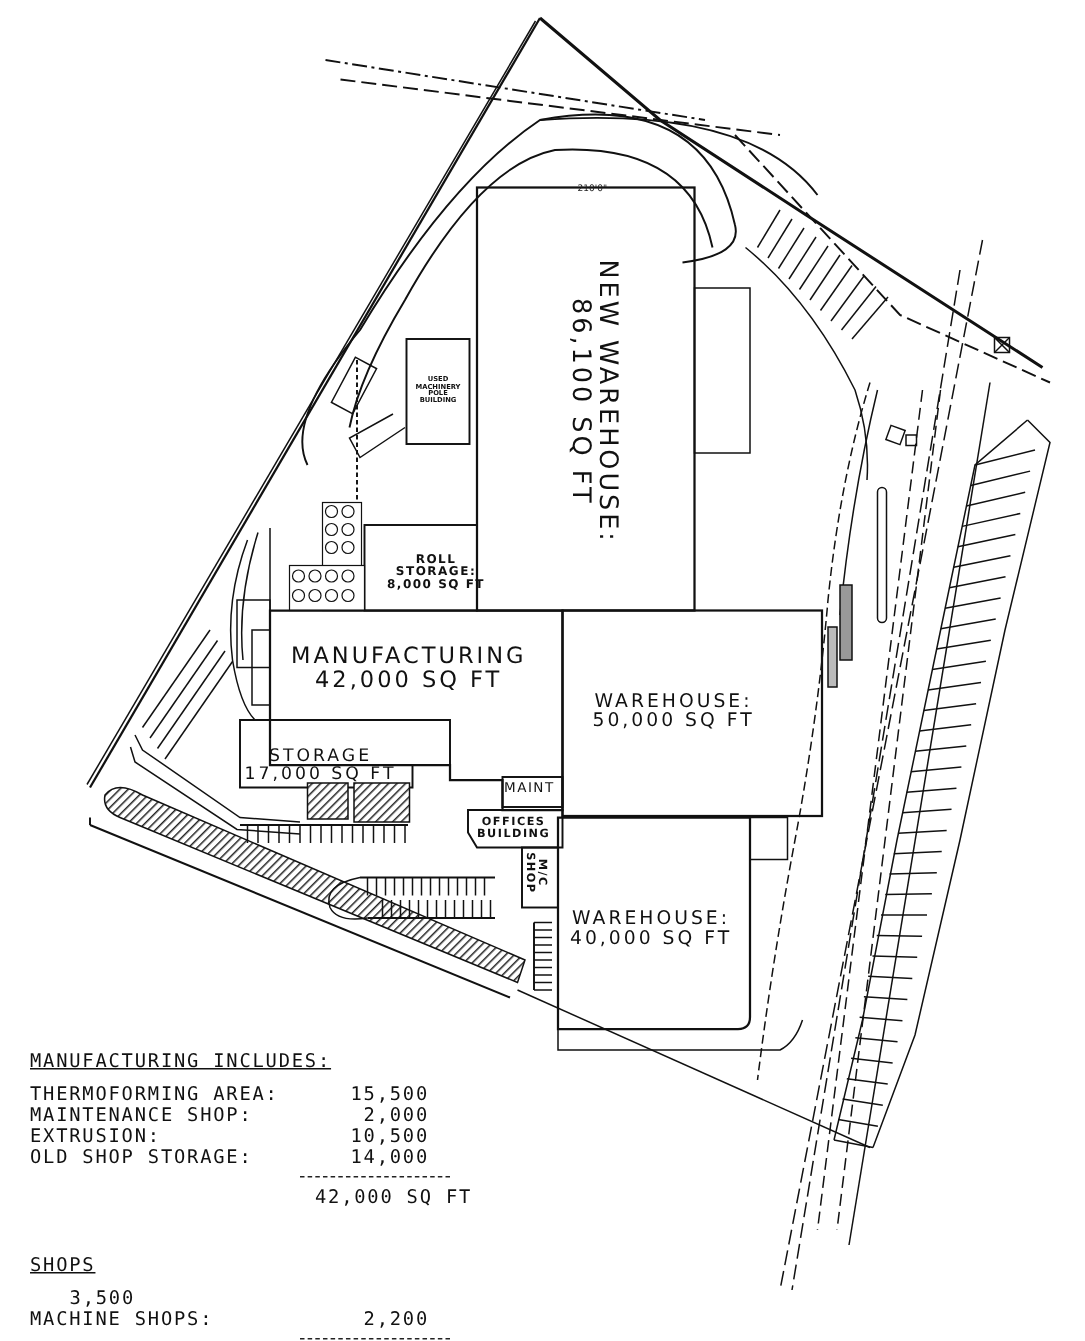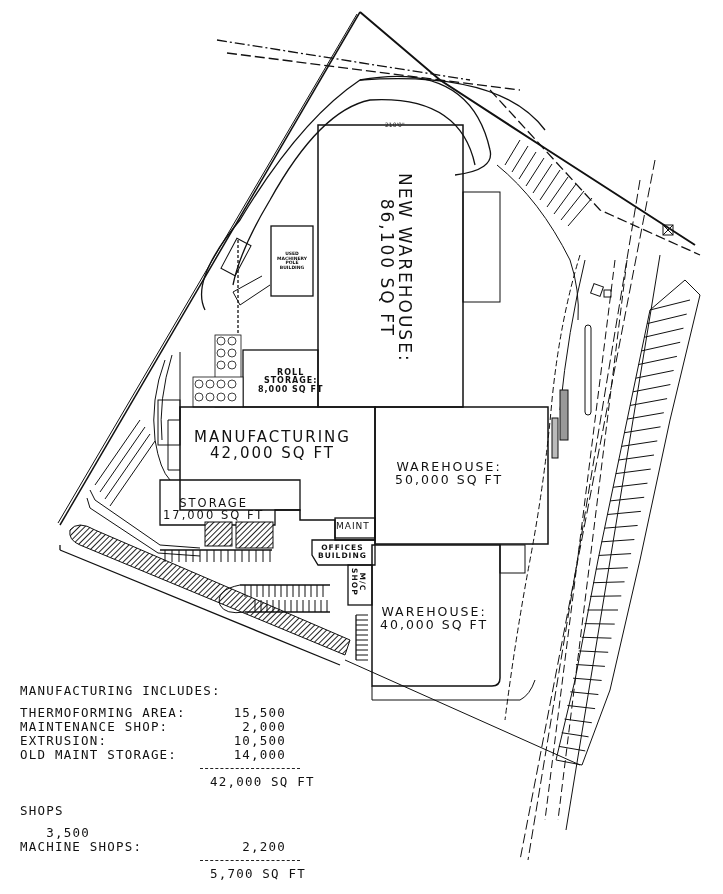--- a/index.html
+++ b/index.html
@@ -5,21 +5,21 @@
   html, body { margin: 0; padding: 0; background: #ffffff; }
   body { width: 723px; height: 894px; position: relative; overflow: hidden;
          font-family: "DejaVu Sans", sans-serif; color: #111; }
   #plan { position: absolute; left: 0; top: 0; width: 723px; height: 894px; }
   .lbl { position: absolute; text-align: center; color: #111; white-space: nowrap;
          font-family: "DejaVu Sans", sans-serif; letter-spacing: 2px; line-height: 1.05; }
   .lbl-sm { font-family: "DejaVu Sans", sans-serif; font-weight: bold; letter-spacing: 1px; }
   .legend { position: absolute; left: 20px; top: 683px; width: 320px;
             font-family: "DejaVu Sans Mono", monospace; font-size: 12.5px; color: #111;
             letter-spacing: 1.2px; }
-  .legend .hdr { margin-bottom: 8px; }
+  .legend .hdr { text-decoration: underline; margin-bottom: 8px; margin-top: 16px; }
   .legend .row { display: flex; line-height: 14px; }
   .legend .row .k { width: 196px; }
   .legend .row .v { width: 70px; text-align: right; }
   .legend .rule { margin-left: 180px; width: 100px; border-bottom: 1.5px dashed #222; height: 6px; margin-bottom: 6px; }
   .legend .total { margin-left: 190px; line-height: 14px; }
   .legend .gap { height: 14px; }
 </style>
 </head>
 <body>
 
@@ -312,21 +312,21 @@
     </div>
   <div class="row">
       <span class="k">MAINTENANCE SHOP:</span>
       <span class="v">2,000</span>
     </div>
   <div class="row">
       <span class="k">EXTRUSION:</span>
       <span class="v">10,500</span>
     </div>
   <div class="row">
-      <span class="k">OLD MAINT STORAGE:</span>
+      <span class="k">OLD SHOP STORAGE:</span>
       <span class="v">14,000</span>
     </div>
   <div class="rule"></div>
   <div class="total">42,000 SQ FT</div>
   <div class="gap"></div>
   <div class="hdr">SHOPS</div>
   <div class="row">
       <span class="v">3,500</span>
     </div>
   <div class="row">

